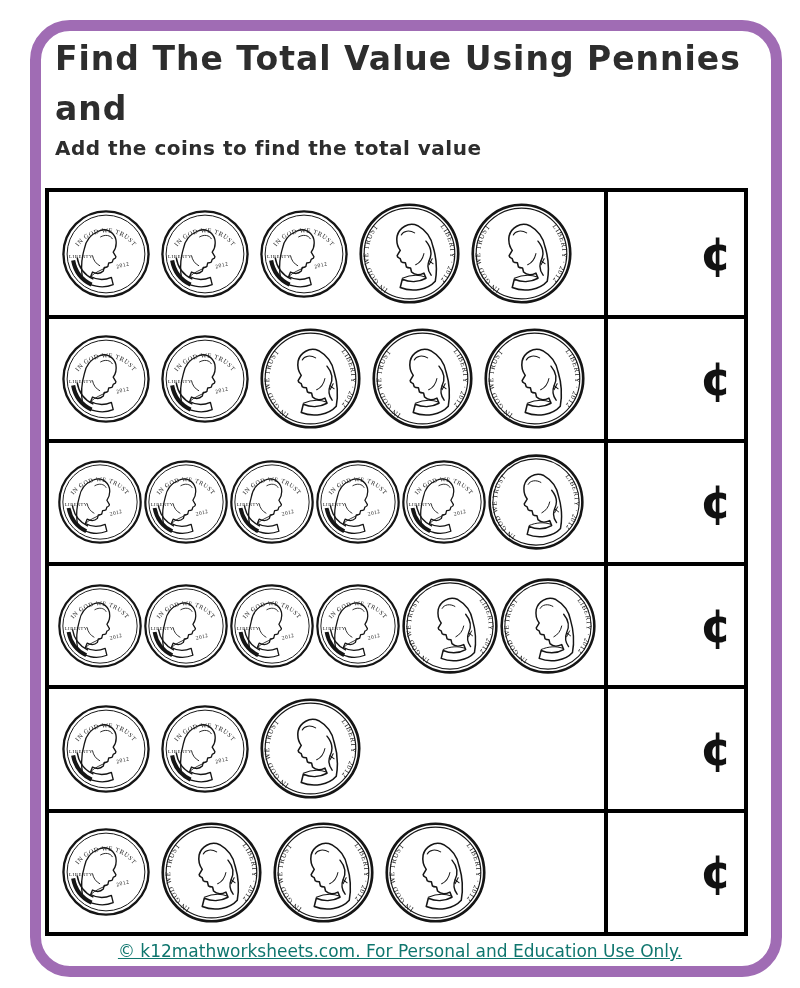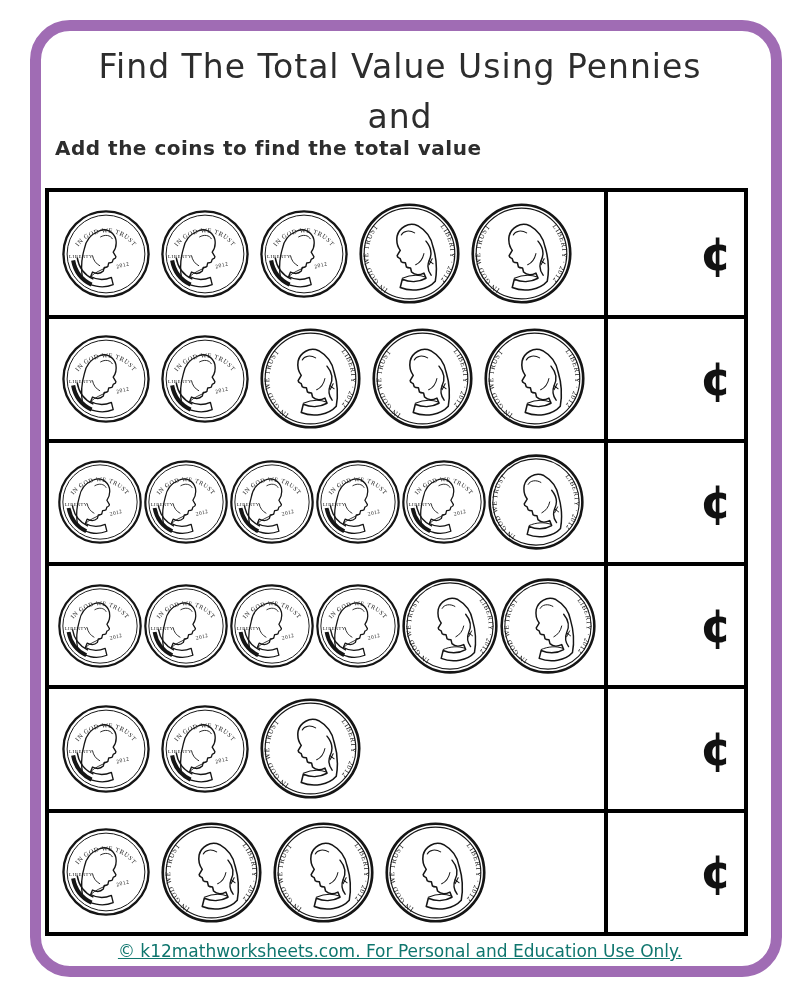--- a/index.html
+++ b/index.html
@@ -11,22 +11,22 @@
   html,body{margin:0;padding:0;}
   body{
     width:800px;height:988px;position:relative;overflow:hidden;
     background:#ffffff;font-family:"DejaVu Sans", sans-serif;color:var(--text-color);
   }
   .frame{
     position:absolute;left:30px;top:20px;width:752px;height:957px;
     border:11px solid var(--frame-color);border-radius:40px;background:transparent;
   }
   .title{
-    position:absolute;left:55px;right:55px;top:34px;margin:8px;
-    text-align:center;font-size:33px;line-height:50px;font-weight:normal;
+    position:absolute;left:55px;right:55px;top:34px;margin:0;
+    text-align:left;font-size:33px;line-height:50px;font-weight:bold;
     letter-spacing:1px;color:var(--text-color);
   }
   .subtitle{
     position:absolute;left:55px;right:55px;top:136px;
     text-align:left;font-size:20px;font-weight:bold;letter-spacing:0.5px;
   }
   .sheet-table{
     position:absolute;left:45px;top:188px;width:703px;height:748px;
     border:4px solid var(--line-color);background:#fff;
     display:grid;grid-template-rows:repeat(6,1fr);

